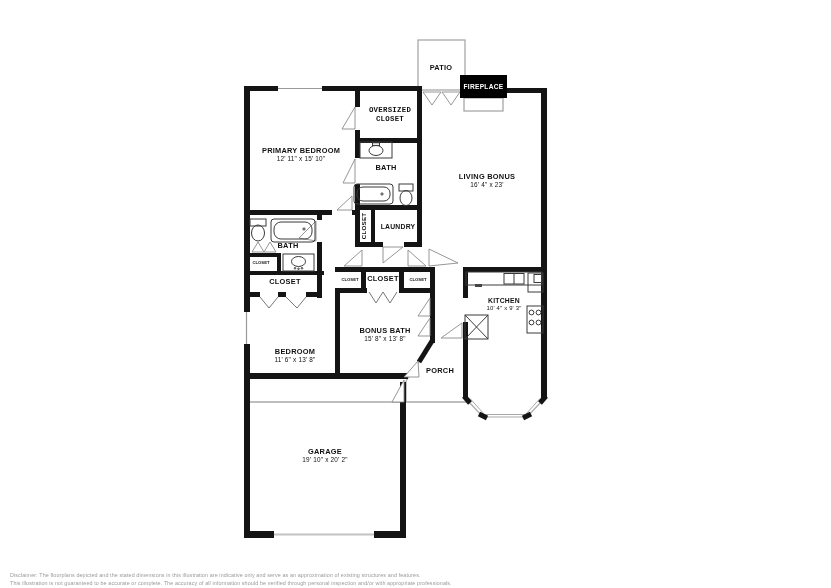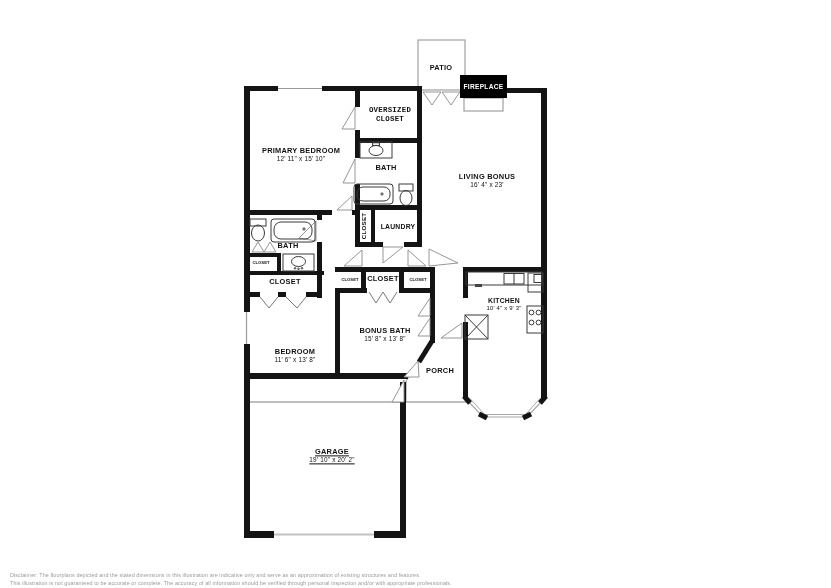--- a/index.html
+++ b/index.html
@@ -277,21 +277,21 @@
 
 <div class="lbl sm" style="left:504px;top:305px;">
   <span class="nm">KITCHEN</span>
   <span class="dm">10' 4" x 9' 3"</span>
 </div>
 
 <div class="lbl" style="left:440px;top:356px;margin-top:15px;">
   <span class="nm">PORCH</span>
 </div>
 
-<div class="lbl" style="left:332px;top:456px;text-decoration:underline;">
+<div class="lbl" style="left:325px;top:456px;">
   <span class="nm">GARAGE</span>
   <span class="dm">19' 10" x 20' 2"</span>
 </div>
 
 <div id="disclaimer">
   <div>Disclaimer: The floorplans depicted and the stated dimensions in this illustration are indicative only and serve as an approximation of existing structures and features.</div>
   <div>This illustration is not guaranteed to be accurate or complete. The accuracy of all information should be verified through personal inspection and/or with appropriate professionals.</div>
 </div>
 
 </div>

